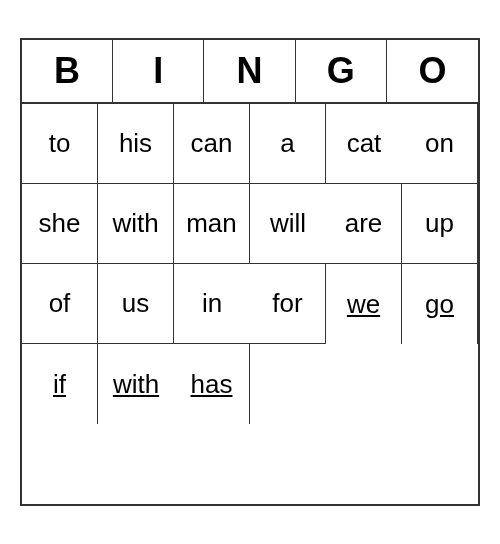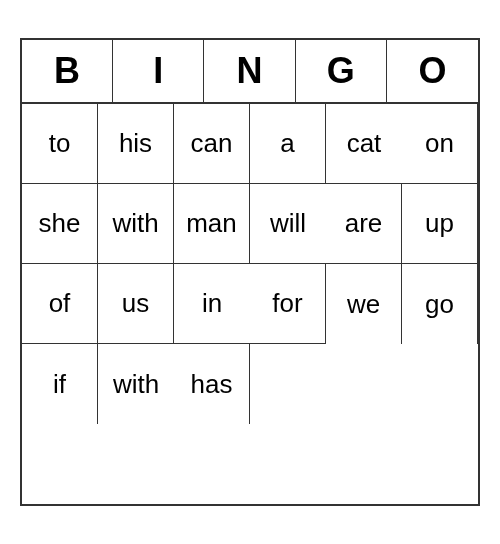--- a/index.html
+++ b/index.html
@@ -58,20 +58,21 @@
       align-items: center;
       justify-content: center;
     }
 
     .bingo-cell:nth-child(5n) {
       border-right: none;
     }
 
     .bingo-cell:nth-last-child(-n+5) {
       border-bottom: none;
+      text-decoration: underline;
     }
   </style>
 </head>
 <body>
 
 <div class="bingo-card">
   <div class="bingo-header">
   <div class="bingo-header-cell">B</div>
       <div class="bingo-header-cell">I</div>
       <div class="bingo-header-cell">N</div>

